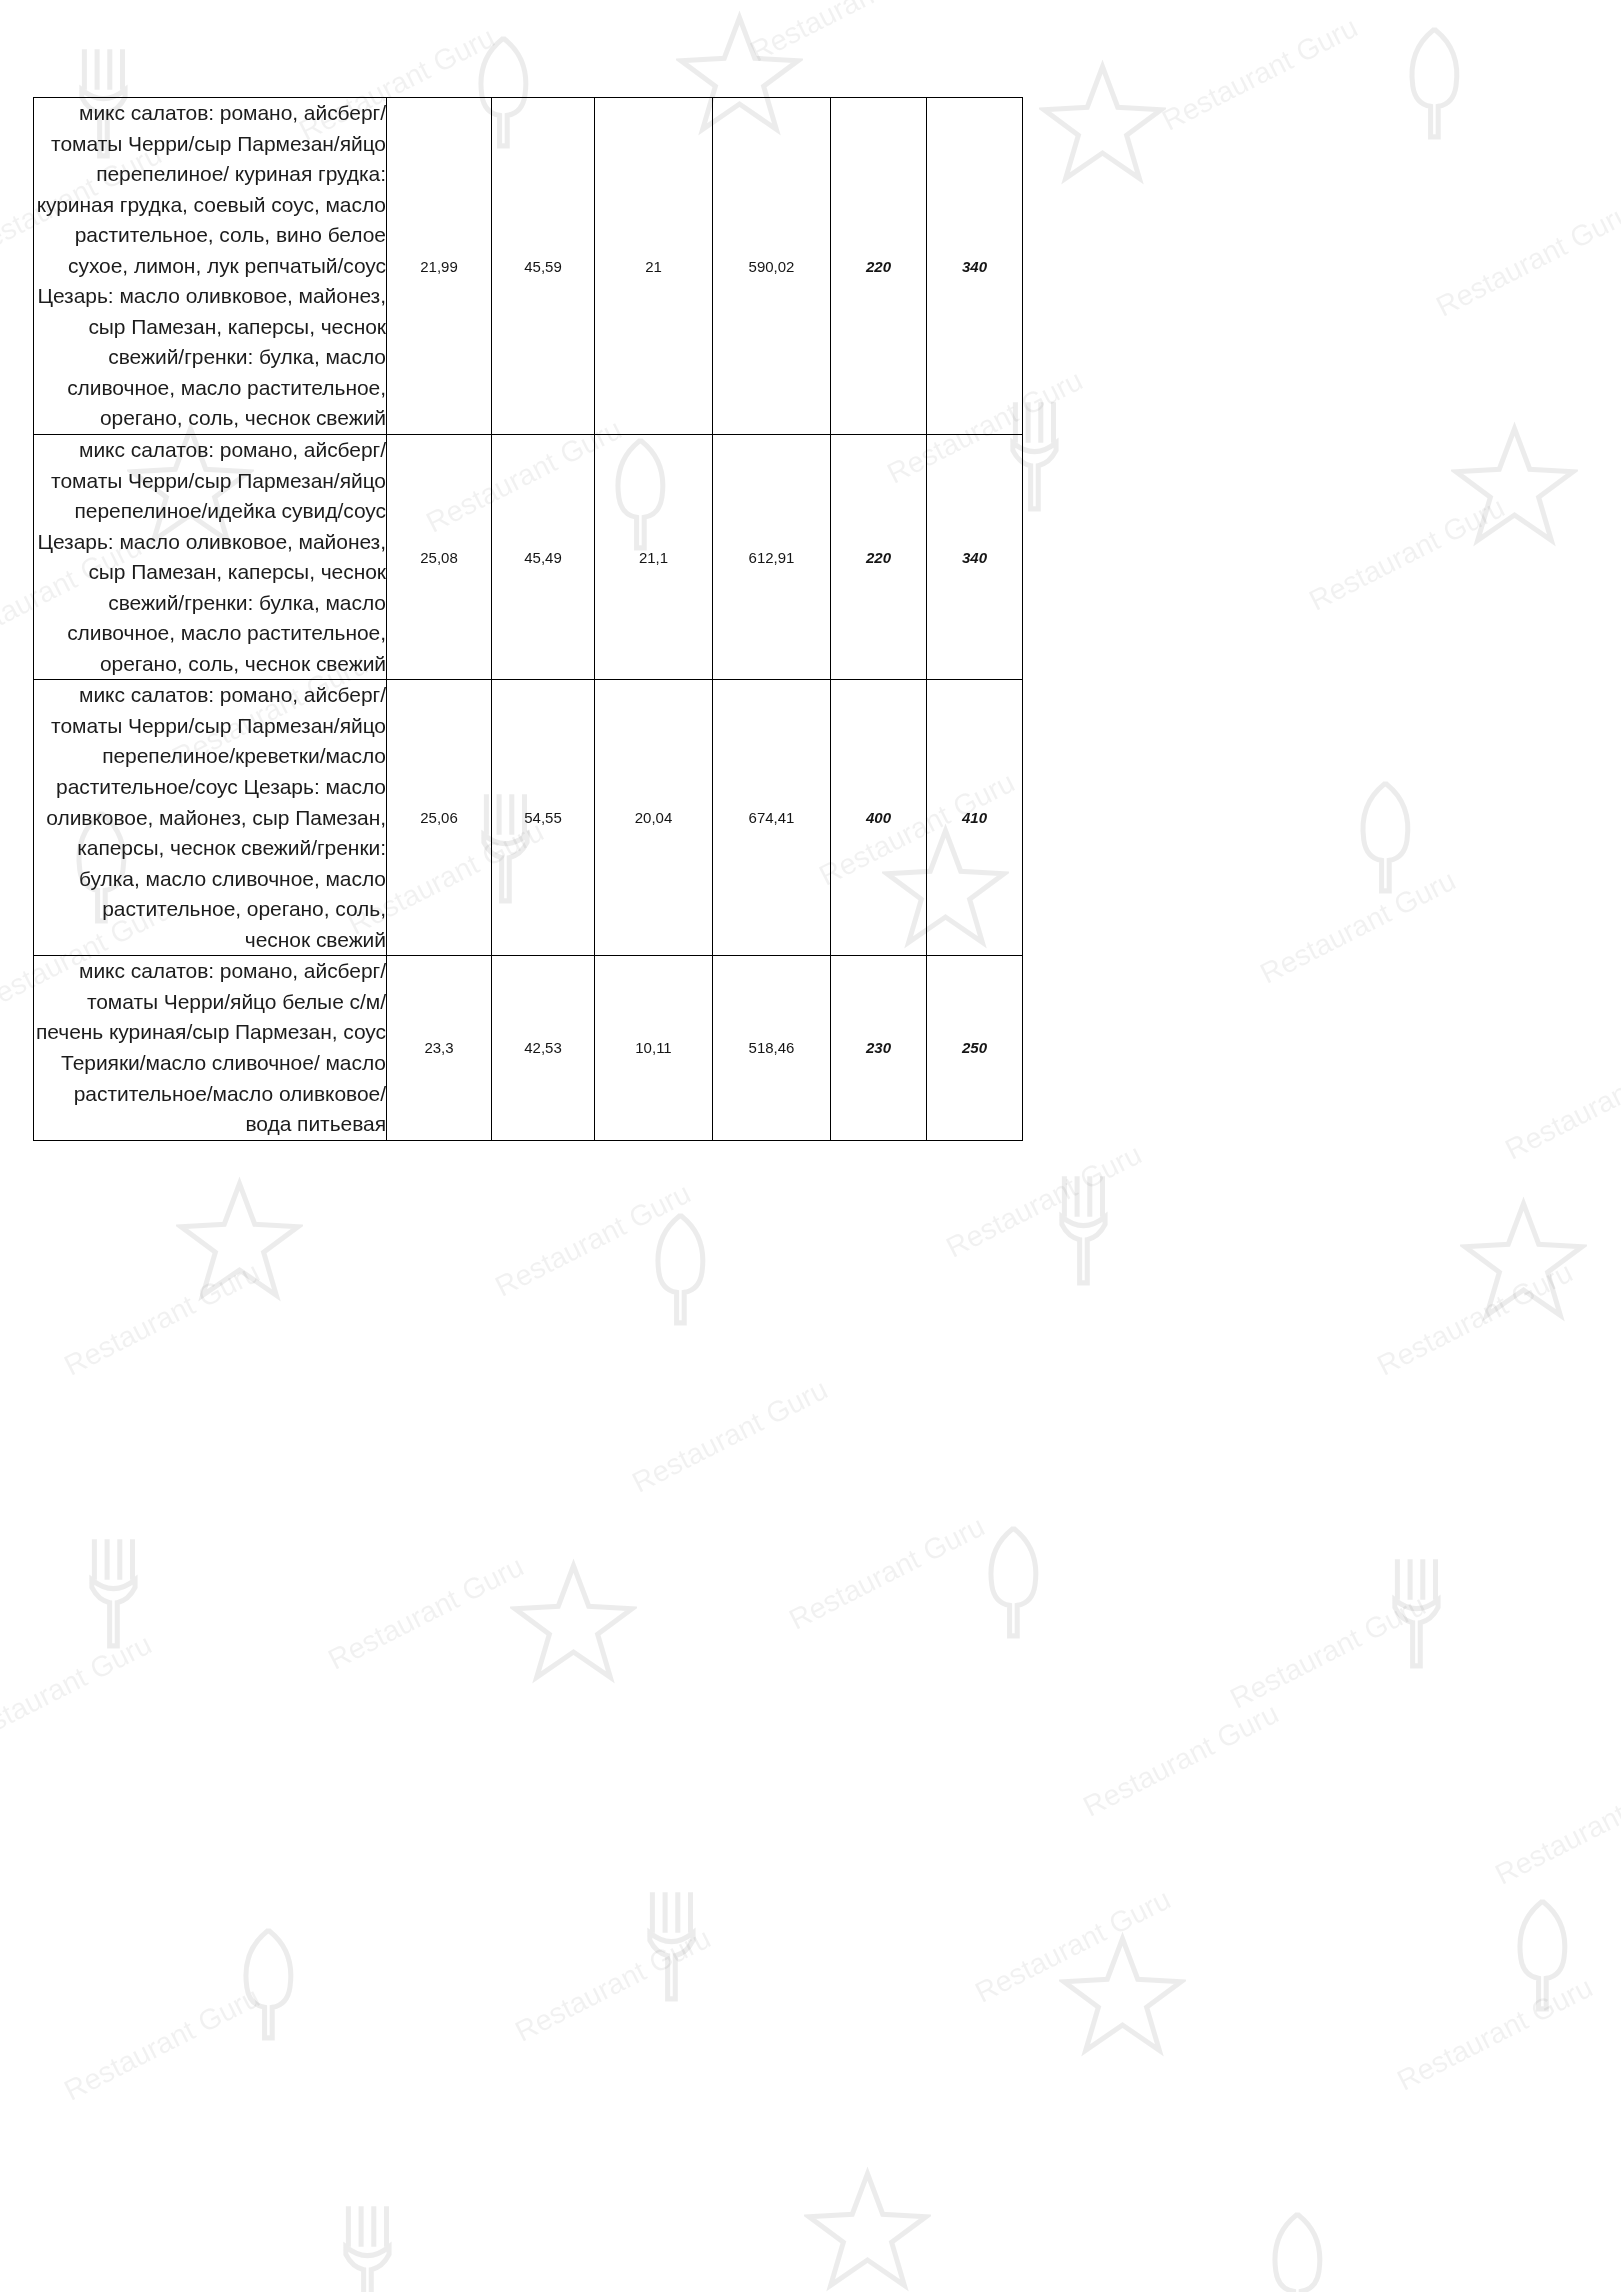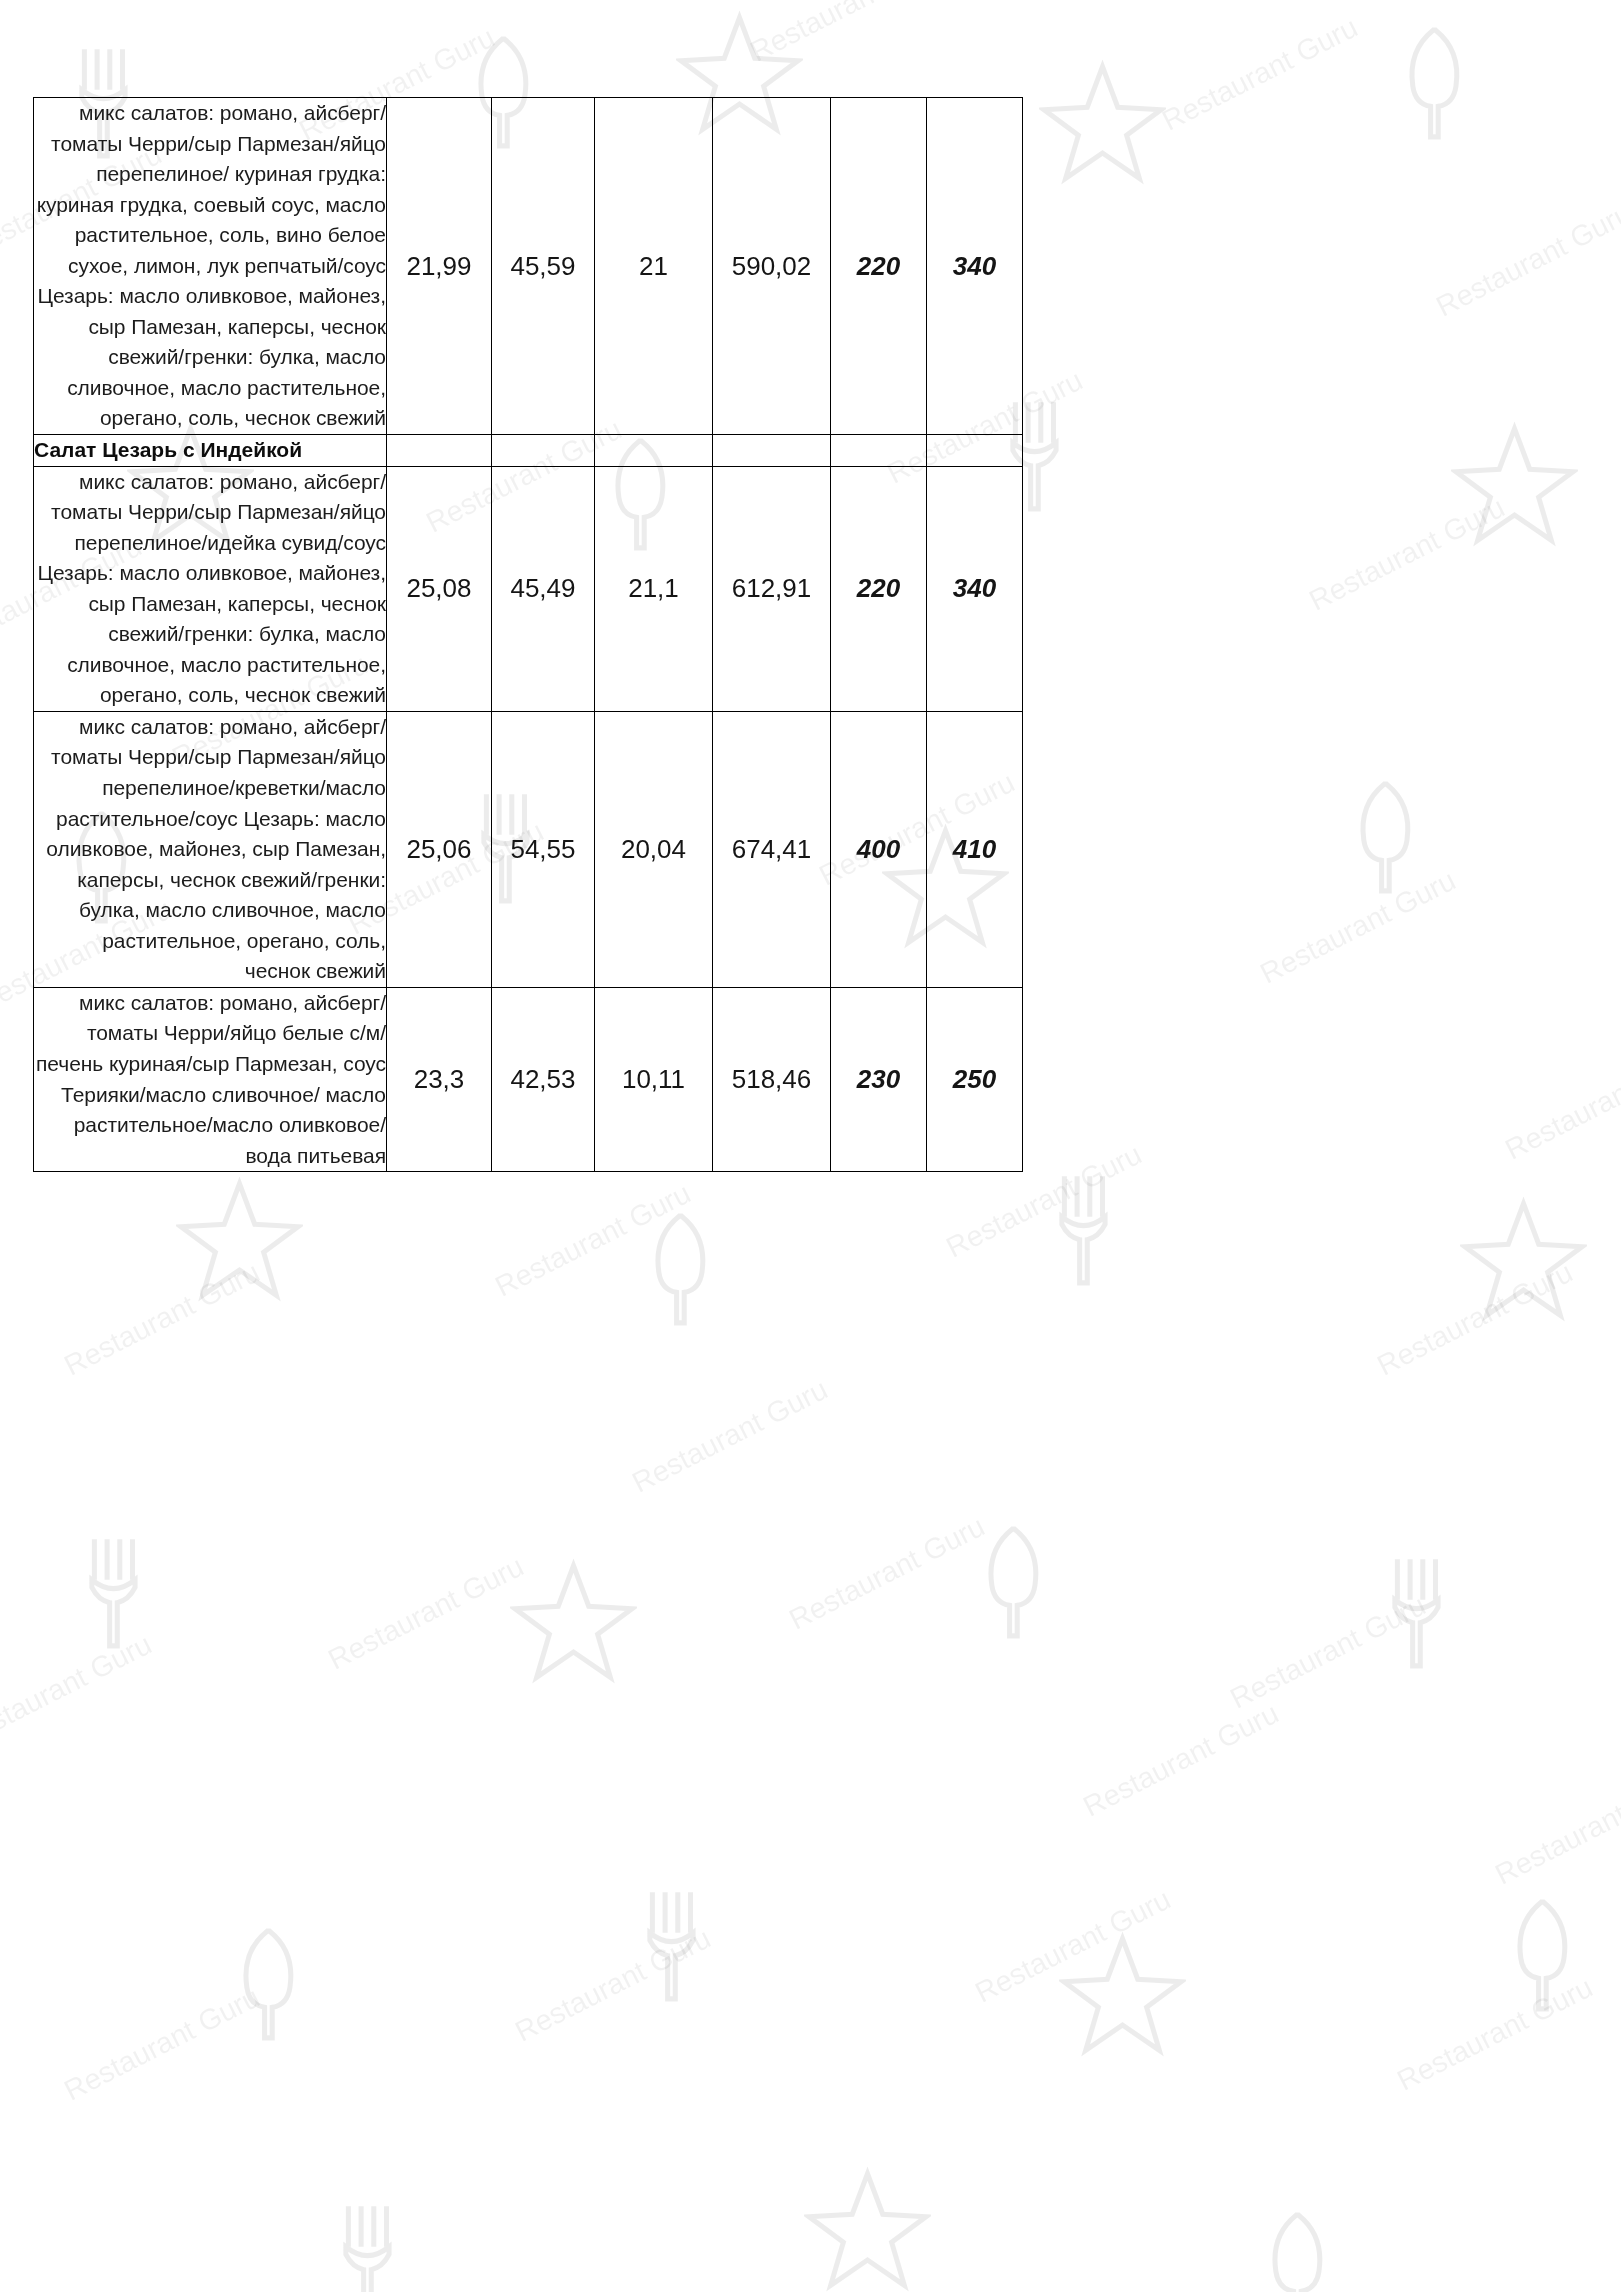--- a/index.html
+++ b/index.html
@@ -82,21 +82,21 @@
   .title-cell {
     padding: 8.8px 9.8px 9.8px 8.8px;
     font-size: 21px;
     line-height: 1.455;
     color: #0d0d0d;
     font-weight: bold;
     text-align: left;
   }
   .num-cell {
     text-align: center;
-    font-size: 26px;
+    font-size: 15px;
     color: #151515;
     padding: 3.9px 2px;
   }
   .num-cell.bold { font-weight: bold; font-style: italic; }
 </style>
 </head>
 <body>
 
 <div id="watermark-layer">
     <div class="wm-text" style="left: -39px; top: 235px; transform: rotate(-27deg);">Restaurant Guru</div>
@@ -330,29 +330,20 @@
         <tr>
           <td class="desc-cell">микс салатов: романо, айсберг/ томаты Черри/сыр Пармезан/яйцо перепелиное/ куриная грудка: куриная грудка, соевый соус, масло растительное, соль, вино белое сухое, лимон, лук репчатый/соус Цезарь: масло оливковое, майонез, сыр Памезан, каперсы, чеснок свежий/гренки: булка, масло сливочное, масло растительное, орегано, соль, чеснок свежий</td>
           <td class="num-cell">21,99</td>
           <td class="num-cell">45,59</td>
           <td class="num-cell">21</td>
           <td class="num-cell">590,02</td>
           <td class="num-cell bold">220</td>
           <td class="num-cell bold">340</td>
         </tr>
         <tr>
-          <td class="title-cell">Салат Цезарь с Индейкой</td>
-          <td class="num-cell"></td>
-          <td class="num-cell"></td>
-          <td class="num-cell"></td>
-          <td class="num-cell"></td>
-          <td class="num-cell bold"></td>
-          <td class="num-cell bold"></td>
-        </tr>
-        <tr>
           <td class="desc-cell">микс салатов: романо, айсберг/ томаты Черри/сыр Пармезан/яйцо перепелиное/идейка сувид/соус Цезарь: масло оливковое, майонез, сыр Памезан, каперсы, чеснок свежий/гренки: булка, масло сливочное, масло растительное, орегано, соль, чеснок свежий</td>
           <td class="num-cell">25,08</td>
           <td class="num-cell">45,49</td>
           <td class="num-cell">21,1</td>
           <td class="num-cell">612,91</td>
           <td class="num-cell bold">220</td>
           <td class="num-cell bold">340</td>
         </tr>
         <tr>
           <td class="desc-cell">микс салатов: романо, айсберг/ томаты Черри/сыр Пармезан/яйцо перепелиное/креветки/масло растительное/соус Цезарь: масло оливковое, майонез, сыр Памезан, каперсы, чеснок свежий/гренки: булка, масло сливочное, масло растительное, орегано, соль, чеснок свежий</td>

